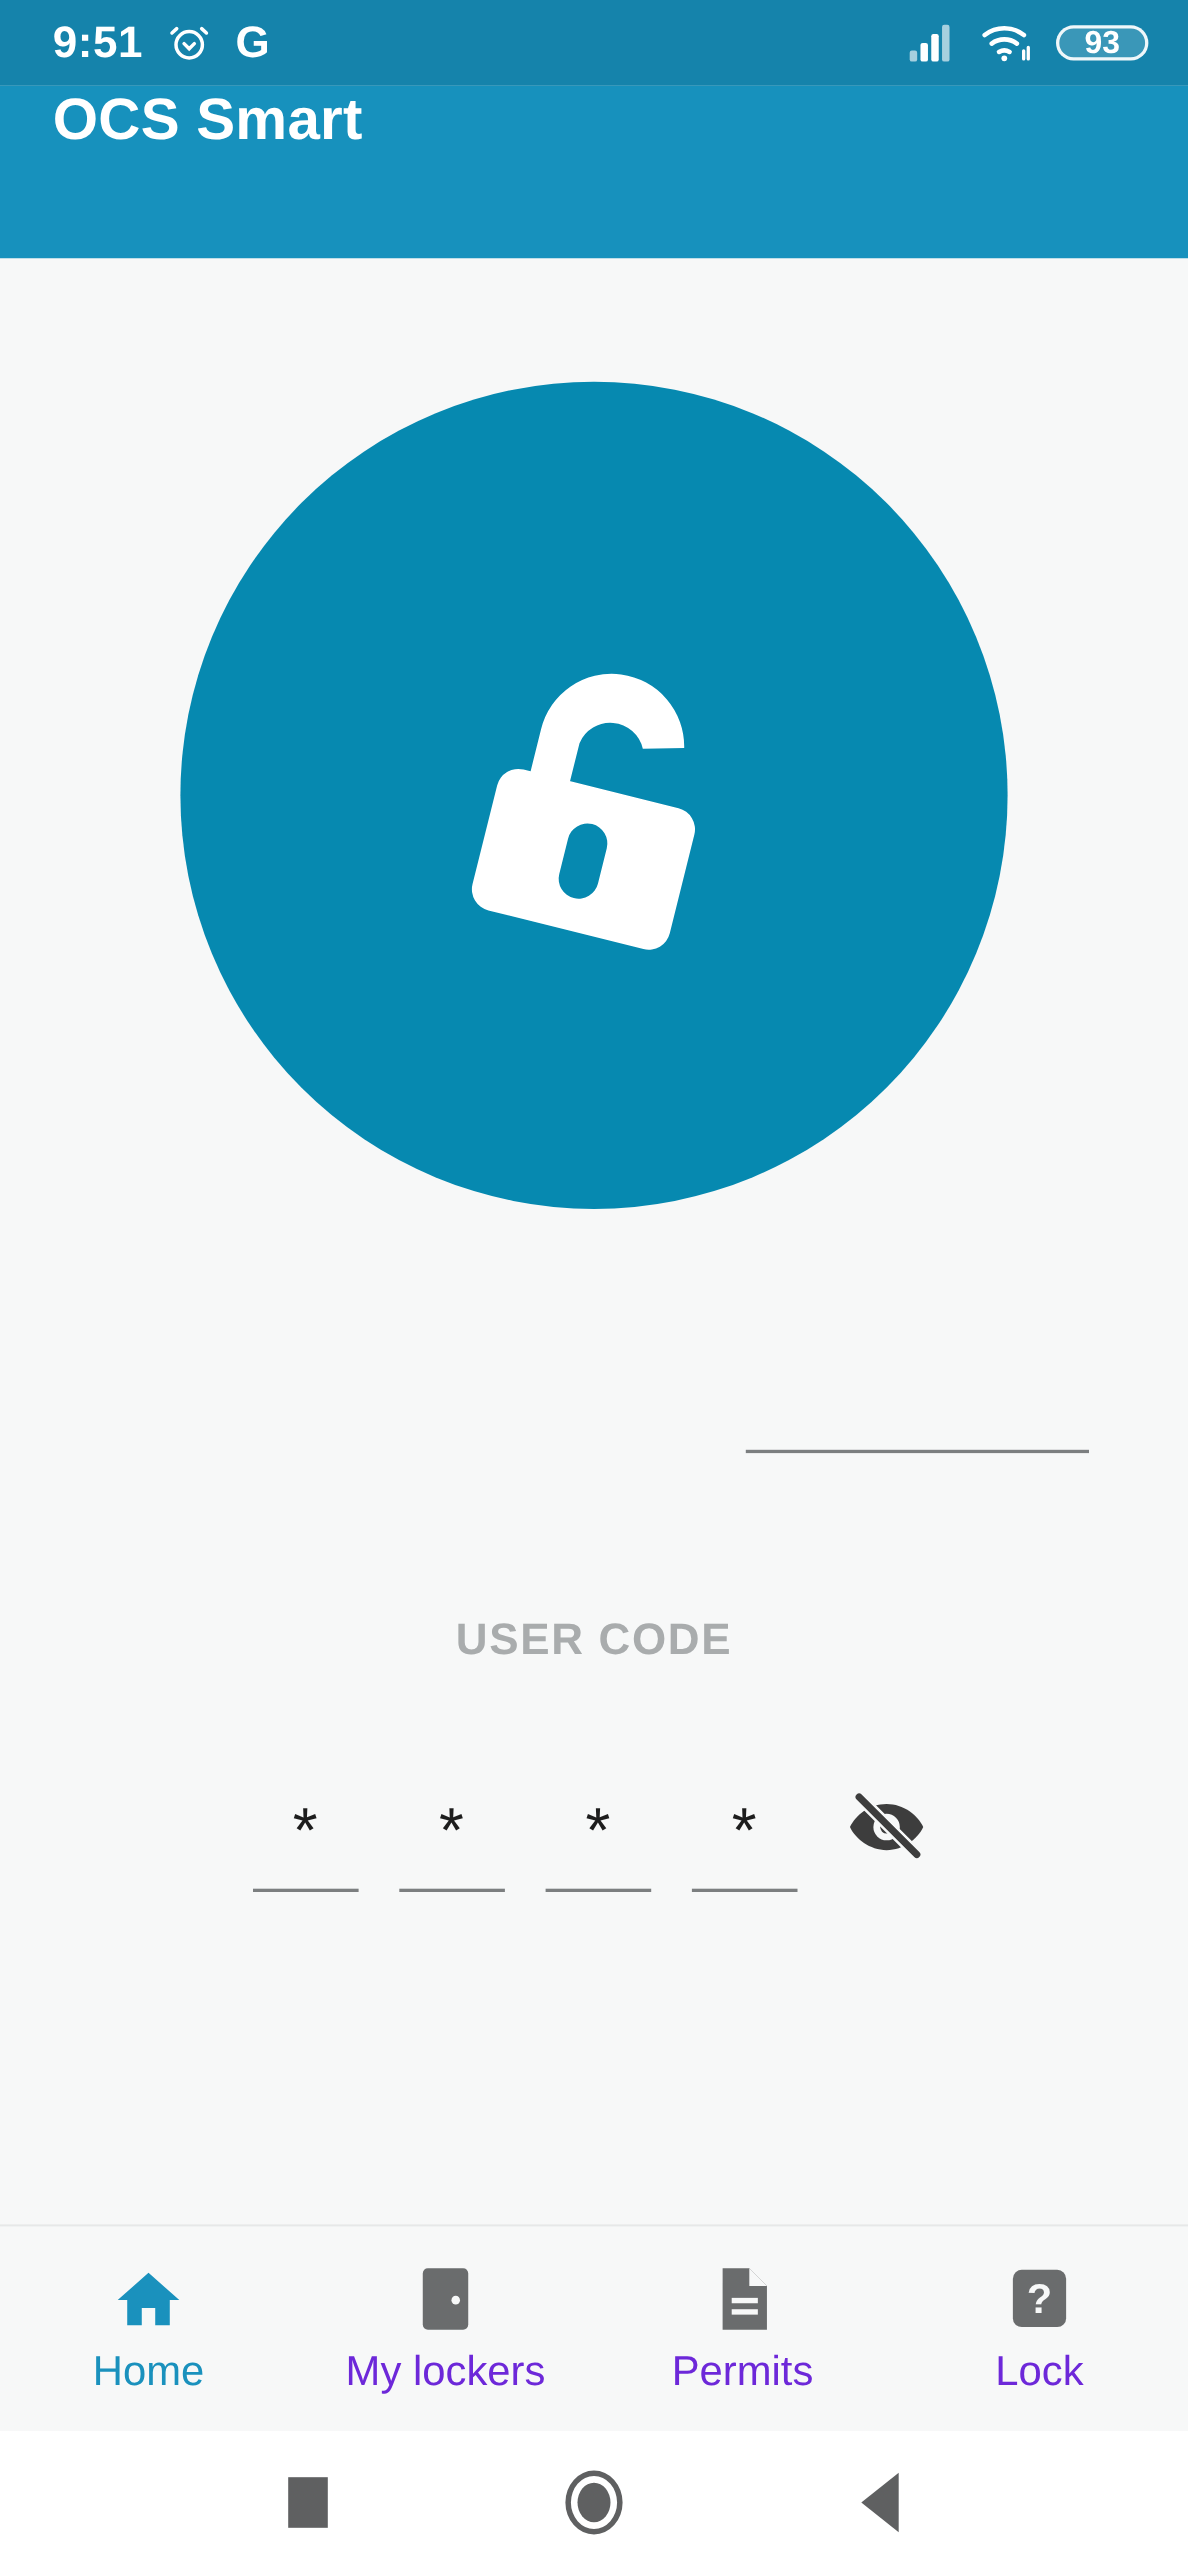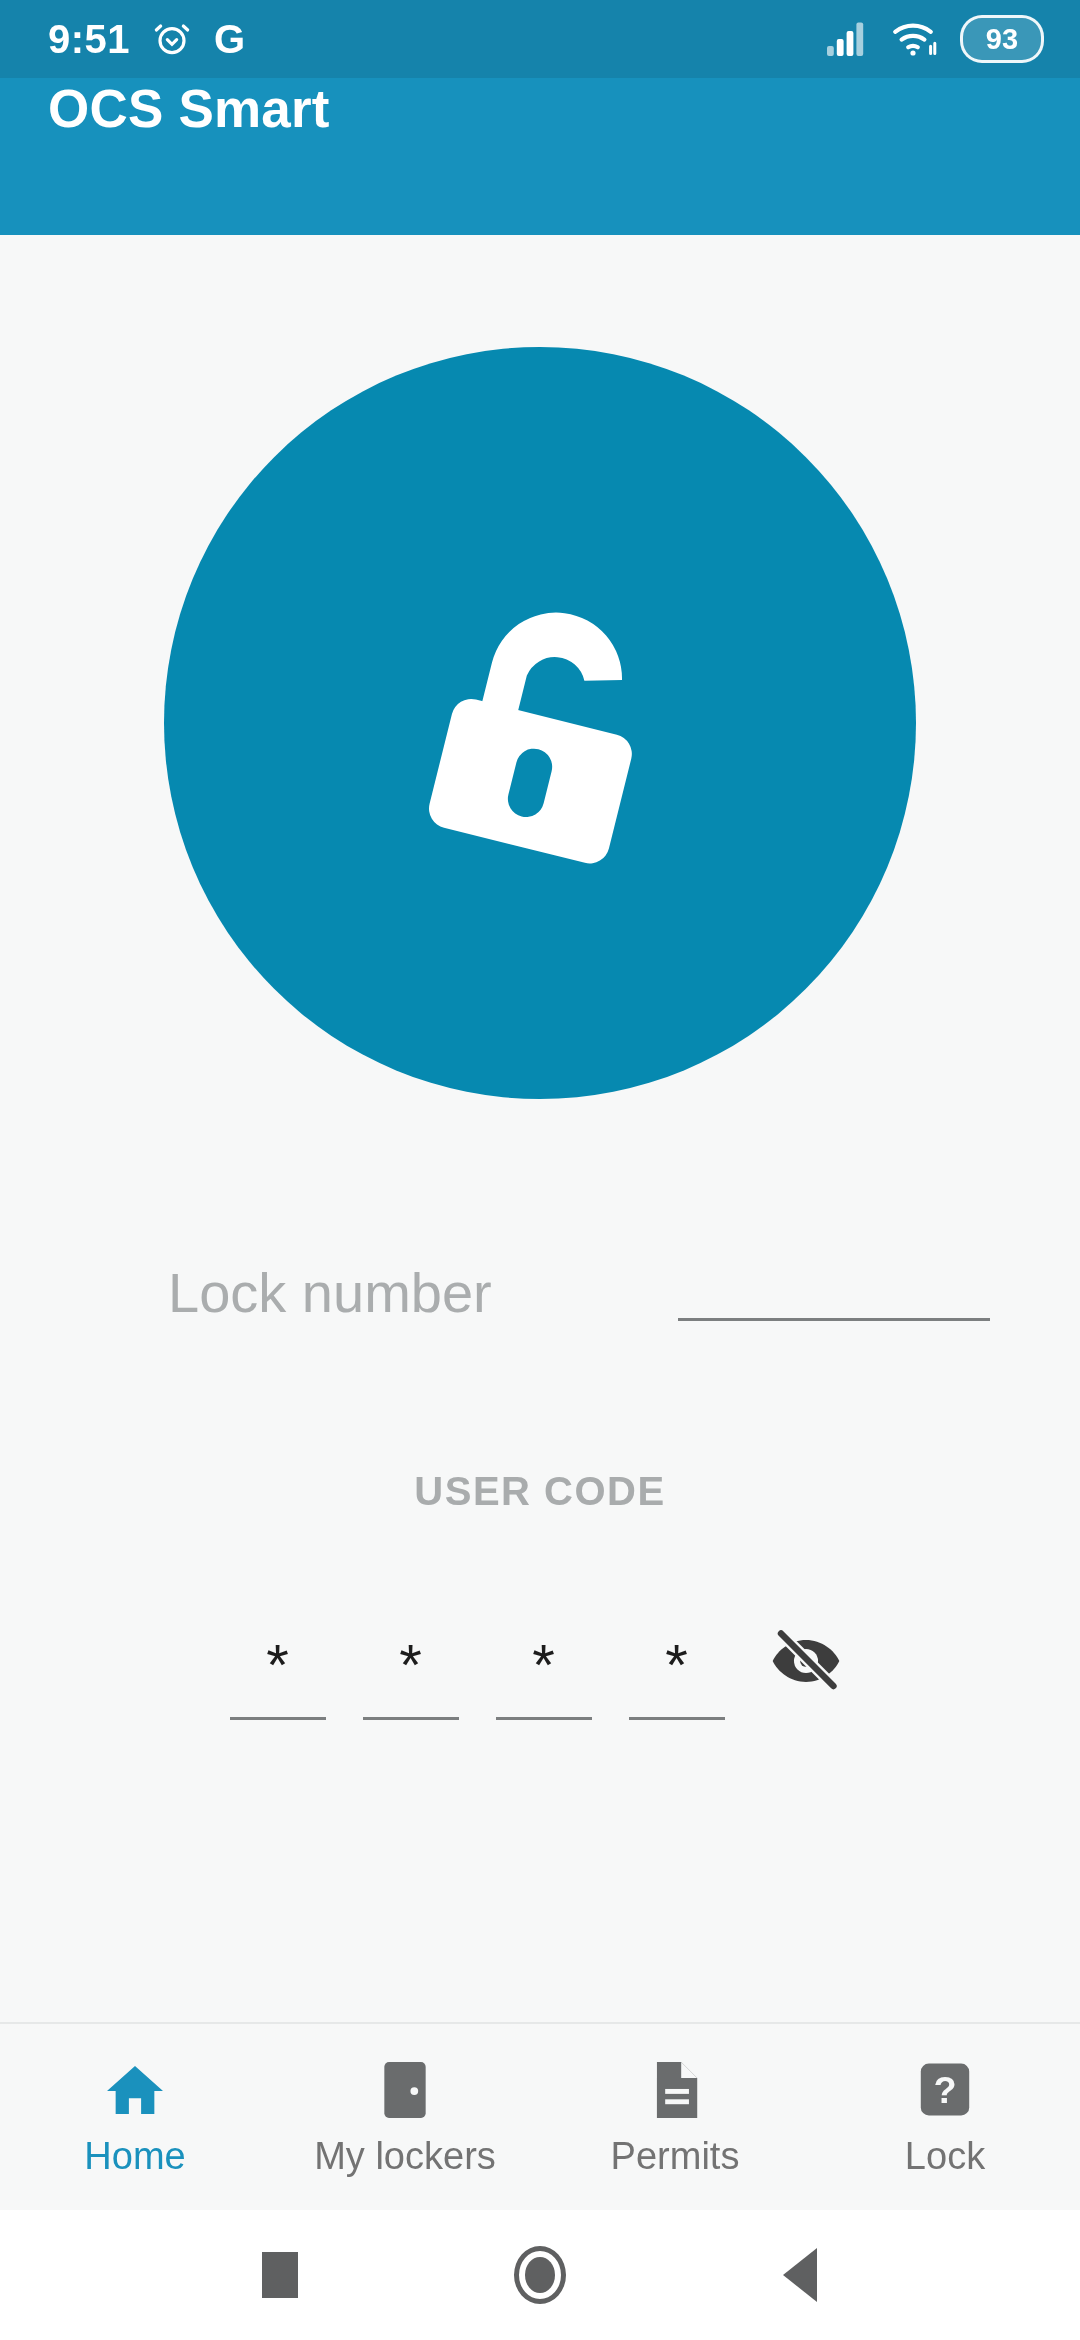--- a/index.html
+++ b/index.html
@@ -30,21 +30,21 @@
     color:#ffffff; font-size:40px; font-weight:bold;
     letter-spacing:0.5px; line-height:1;
   }
   .status-icon { display:flex; align-items:center; }
   .g-icon {
     color:#ffffff; font-size:40px; font-weight:bold;
     font-family:"Liberation Sans", sans-serif; line-height:1;
   }
   .battery-pill {
     display:flex; align-items:center; justify-content:center;
-    min-width:84px; height:48px;
+    min-width:84px; height:32px;
     border:3px solid rgba(255,255,255,0.92);
     border-radius:22px;
     background:rgba(255,255,255,0.16);
     padding:0 10px;
   }
   .battery-pct {
     color:#ffffff; font-size:29px; font-weight:bold; line-height:1;
   }
 
   
@@ -139,21 +139,21 @@
   .nav-item {
     flex:1 1 0; height:100%;
     display:flex; flex-direction:column;
     align-items:center; justify-content:center;
     gap:16px;
   }
   .nav-icon { height:62px; display:flex; align-items:center; justify-content:center; }
   .nav-icon svg { display:block; }
   .nav-label { font-size:38px; line-height:1; }
   .nav-item.active .nav-label { color:#1a91bd;text-align:right; }
-  .nav-item .nav-label { color:#737373; }
+  .nav-item .nav-label { color:#6d28d9; }
 
   
   .android-nav {
     flex:0 0 130px; height:130px;
     background:#ffffff;
     display:flex; align-items:center; justify-content:space-around;
     padding:0 150px;
   }
   .android-btn { display:flex; align-items:center; justify-content:center; width:120px; height:120px; }
   .nav-square { width:36px; height:46px; background:#5f6061; }
@@ -224,21 +224,20 @@
           <g transform="rotate(14 50 56)">
             <path d="M30 52 L30 36 A20 20 0 0 1 69.5 31.5 L58.5 34.5 A9.2 9.2 0 0 0 41.2 37.2 L41.2 52 Z"></path>
             <rect x="22" y="48" width="56" height="40" rx="6"></rect>
             <rect x="44.5" y="58" width="11" height="21" rx="5.5" fill="#0689b0"></rect>
           </g>
         </svg>
       </span>
     </div>
 
     <div class="lock-number-row">
-      <span class="lock-number-label">Lock number</span>
       <div class="lock-number-field">
         <span class="lock-number-value"></span>
       </div>
     </div>
 
     <div class="user-code-title">USER CODE</div>
 
     <div class="code-row">
       <div class="code-cell">
         <span class="code-char">*</span>

